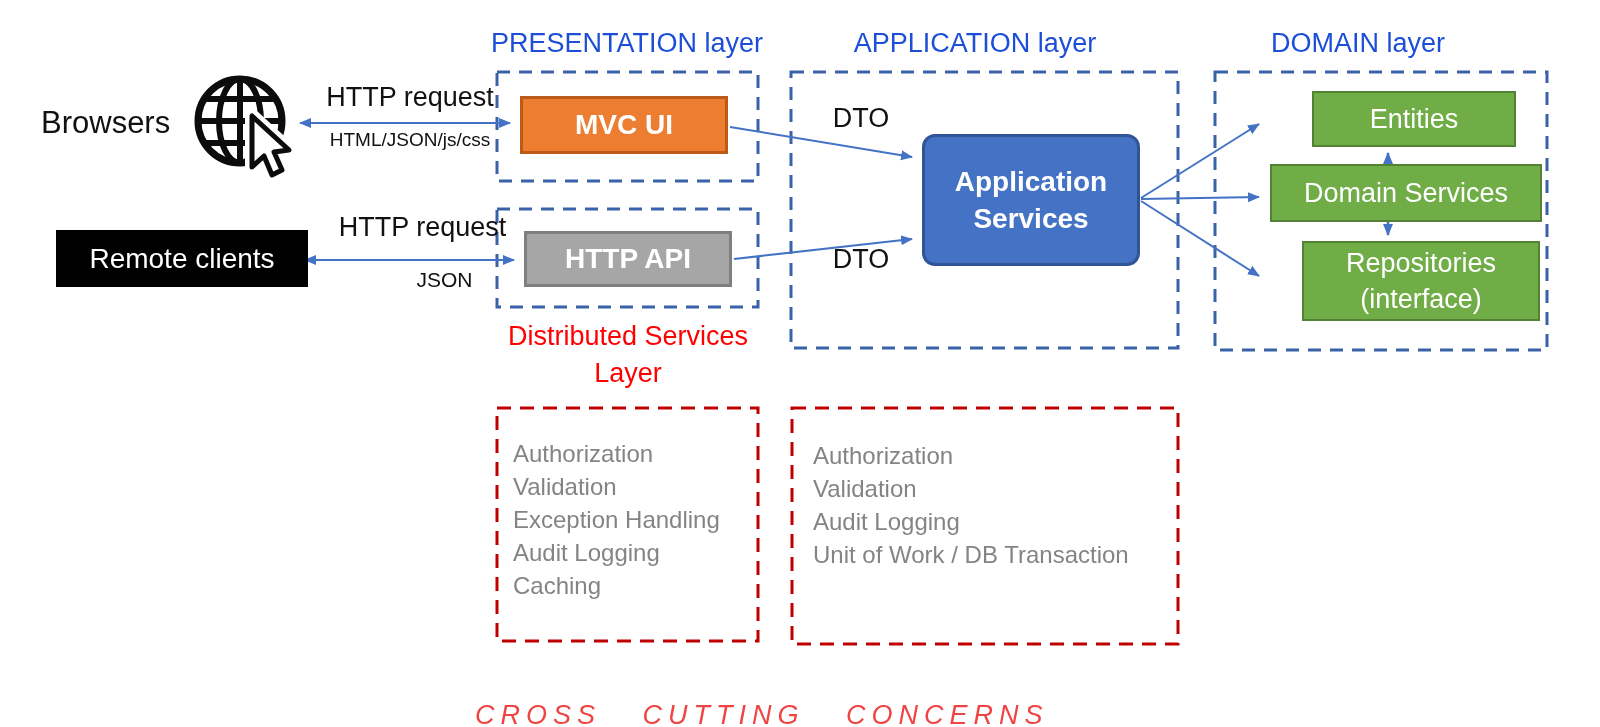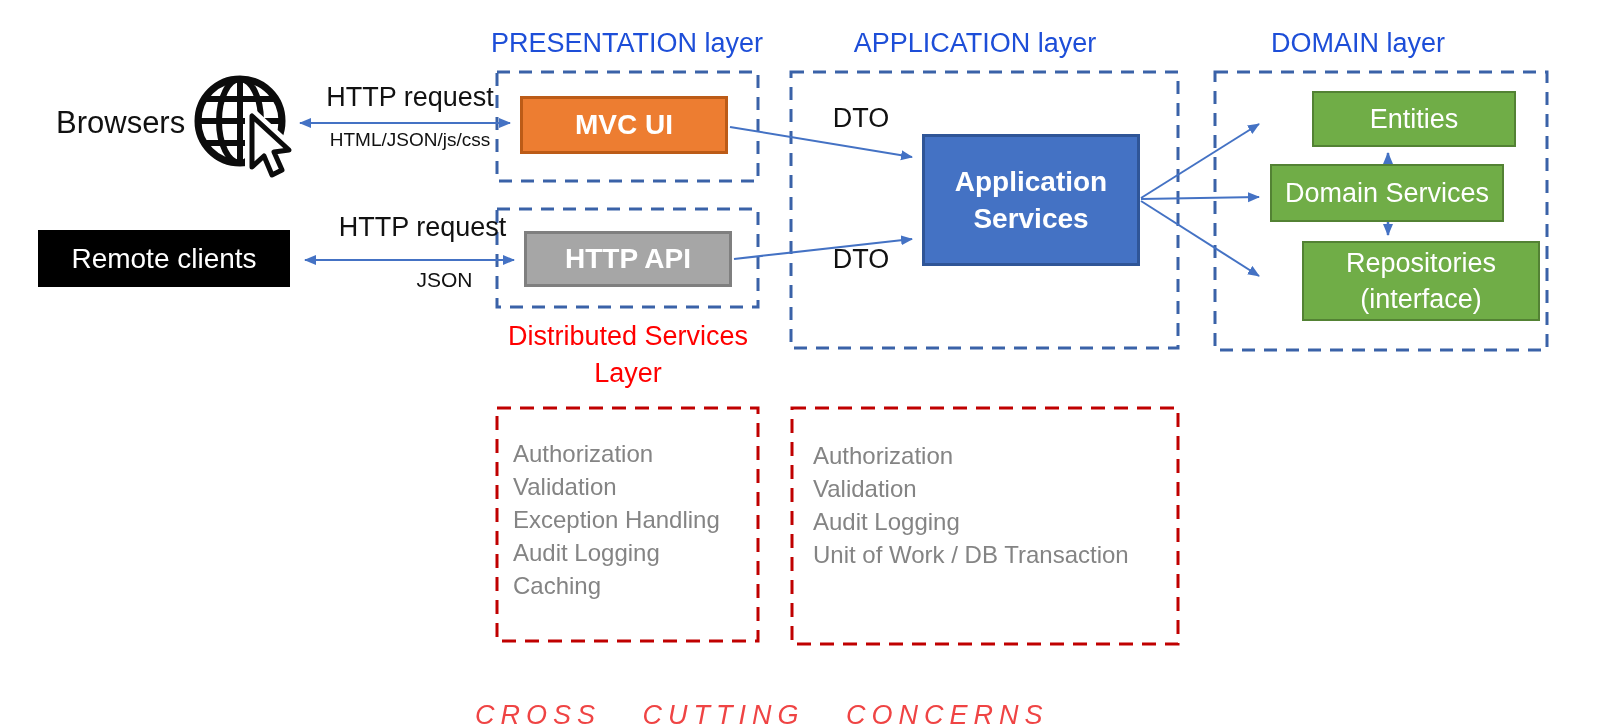--- a/index.html
+++ b/index.html
@@ -65,47 +65,47 @@
     <line x1="1141" y1="199" x2="1259" y2="197" stroke="#4472C4" stroke-width="2" marker-end="url(#ah)"></line>
     <line x1="1141" y1="201" x2="1259" y2="276" stroke="#4472C4" stroke-width="2" marker-end="url(#ah)"></line>
     <line x1="1388" y1="167" x2="1388" y2="153" stroke="#4472C4" stroke-width="2.5" marker-end="url(#ah)"></line>
     <line x1="1388" y1="220" x2="1388" y2="235" stroke="#4472C4" stroke-width="2.5" marker-end="url(#ah)"></line>
   </svg>
 
   <div class="abs layer-title" style="left:487px;top:28px;width:280px;">PRESENTATION layer</div>
   <div class="abs layer-title" style="left:830px;top:28px;width:290px;">APPLICATION layer</div>
   <div class="abs layer-title" style="left:1213px;top:28px;width:290px;">DOMAIN layer</div>
 
-  <div class="abs black-label" style="left:56px;top:105px;font-size:31px;">Browsers</div>
+  <div class="abs black-label" style="left:41px;top:105px;font-size:31px;">Browsers</div>
 
   <svg class="abs" style="left:190px;top:68px;" width="115" height="118" viewBox="0 0 115 118">
     <circle cx="50" cy="53" r="42" fill="none" stroke="#0c0c0c" stroke-width="7"></circle>
     <ellipse cx="50" cy="53" rx="21" ry="42" fill="none" stroke="#0c0c0c" stroke-width="6"></ellipse>
     <line x1="50" y1="11" x2="50" y2="95" stroke="#0c0c0c" stroke-width="6"></line>
     <line x1="8" y1="53" x2="92" y2="53" stroke="#0c0c0c" stroke-width="6"></line>
     <line x1="15" y1="31" x2="85" y2="31" stroke="#0c0c0c" stroke-width="6"></line>
     <line x1="15" y1="75" x2="85" y2="75" stroke="#0c0c0c" stroke-width="6"></line>
     <path d="M62,48 L62,99 L74,88 L82,107 L92,102 L84,84 L99,82 Z" fill="#ffffff" stroke="#ffffff" stroke-width="14" stroke-linejoin="round"></path>
     <path d="M62,48 L62,99 L74,88 L82,107 L92,102 L84,84 L99,82 Z" fill="#ffffff" stroke="#0c0c0c" stroke-width="5" stroke-linejoin="round"></path>
   </svg>
 
-  <div class="solid-box remote" style="left:38px;top:230px;width:252px;height:57px;">Remote clients</div>
+  <div class="solid-box remote" style="left:56px;top:230px;width:252px;height:57px;">Remote clients</div>
 
   <div class="arrow-label lab-lg" style="left:310px;top:82px;width:200px;">HTTP request</div>
   <div class="arrow-label lab-sm" style="left:310px;top:129px;width:200px;">HTML/JSON/js/css</div>
   <div class="arrow-label lab-lg" style="left:330px;top:212px;width:185px;">HTTP request</div>
   <div class="arrow-label lab-md" style="left:372px;top:268px;width:145px;">JSON</div>
   <div class="arrow-label lab-lg" style="left:826px;top:103px;width:70px;">DTO</div>
   <div class="arrow-label lab-lg" style="left:826px;top:244px;width:70px;">DTO</div>
 
   <div class="solid-box mvc" style="left:520px;top:96px;width:208px;height:58px;">MVC UI</div>
   <div class="solid-box api" style="left:524px;top:231px;width:208px;height:56px;">HTTP API</div>
-  <div class="solid-box appsvc" style="left:922px;top:134px;width:218px;height:132px;padding:0 22px;">Application Services</div>
+  <div class="solid-box appsvc" style="left:922px;top:134px;width:218px;height:132px;padding:0 22px;border-radius:13px;">Application Services</div>
   <div class="solid-box green" style="left:1312px;top:91px;width:204px;height:56px;">Entities</div>
-  <div class="solid-box green" style="left:1270px;top:164px;width:234px;height:58px;">Domain Services</div>
+  <div class="solid-box green" style="left:1270px;top:164px;width:272px;height:58px;">Domain Services</div>
   <div class="solid-box green" style="left:1270px;top:241px;width:238px;height:80px;padding:0 40px;margin-left:32px;">Repositories (interface)</div>
 
   <div class="distributed" style="left:492px;top:318px;width:272px;">Distributed Services Layer</div>
 
   <div class="cc-list" style="left:513px;top:437px;">
     <div>Authorization</div>
     <div>Validation</div>
     <div>Exception Handling</div>
     <div>Audit Logging</div>
     <div>Caching</div>

